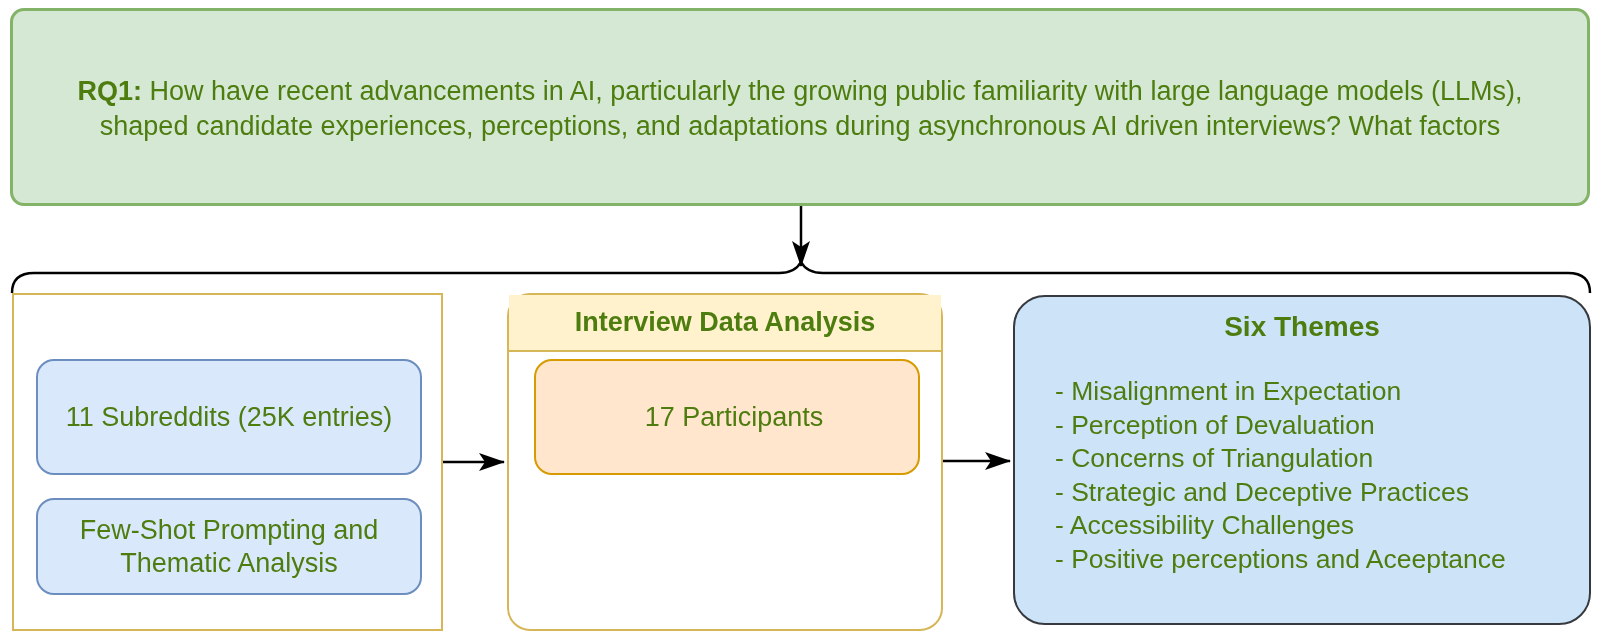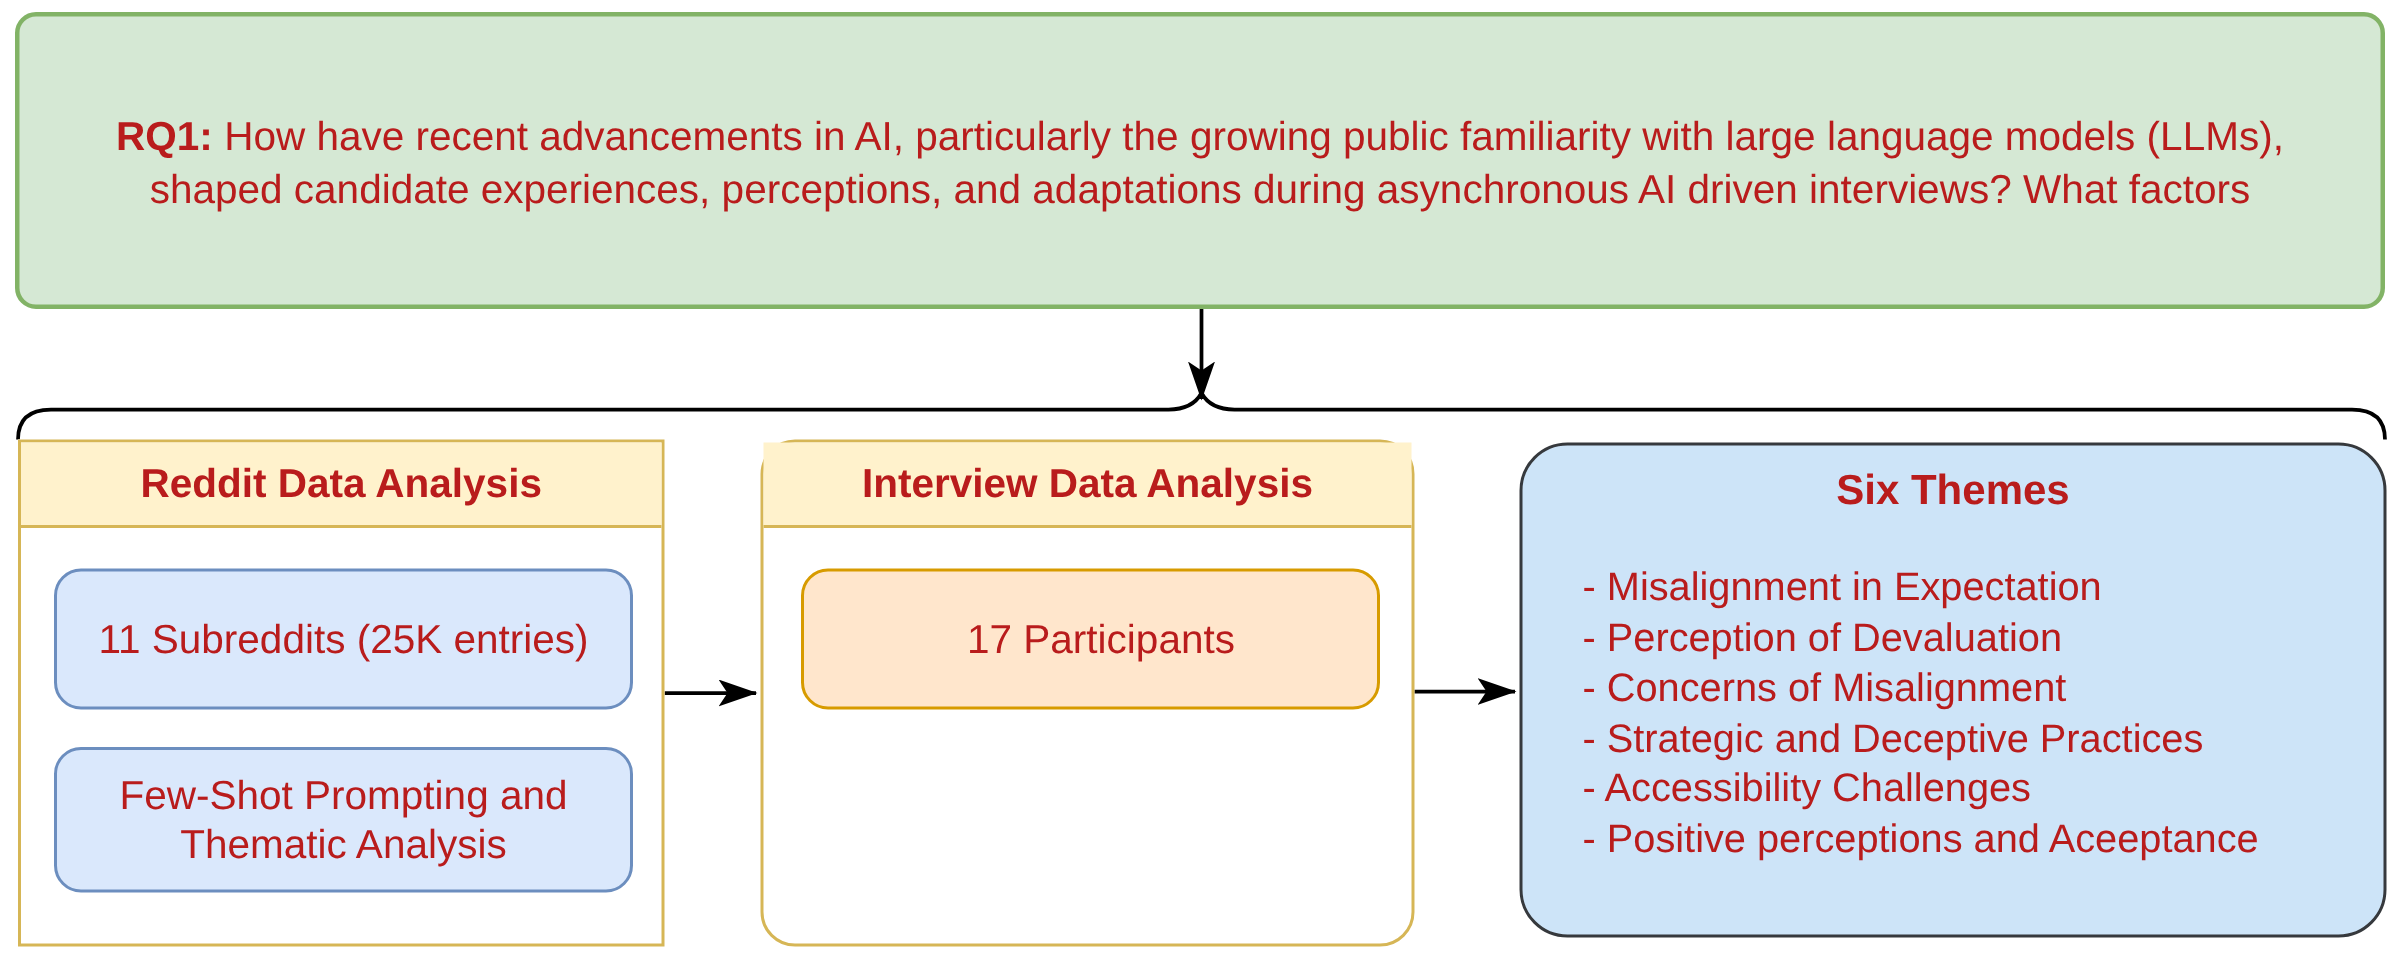--- a/index.html
+++ b/index.html
@@ -1,21 +1,21 @@
 <!DOCTYPE html>
 <html style="--rq_fill: #d5e8d4; --rq_stroke: #82b366; --header_fill: #fff2cc; --header_stroke: #d6b656; --blue_fill: #dae8fc; --blue_stroke: #6c8ebf; --orange_fill: #ffe6cc; --orange_stroke: #d79b00; --themes_fill: #cde4f8; --themes_stroke: #36393d; --connector: #000000;"><head>
 <meta charset="utf-8">
 <style>
   html, body { margin: 0; padding: 0; background: #ffffff; }
   .stage {
     position: relative;
     width: 1600px;
     height: 641px;
     font-family: "Liberation Sans", sans-serif;
-    color: #b91c1c;
+    color: #4d7c0f;
     overflow: hidden;
     background: #ffffff;
   }
 
   
   .rq-box {
     position: absolute;
     left: 10px; top: 8px;
     width: 1580px; height: 198px;
     box-sizing: border-box;
@@ -61,21 +61,21 @@
   .step {
     position: absolute; left: 22px; width: 386px;
     box-sizing: border-box;
     border-radius: 18px;
     display: flex; align-items: center; justify-content: center;
     text-align: center;
     font-size: 27px; line-height: 33px;
     padding: 0 26px;
   }
   .panel.col2 .step { left: 25px; }
-  .step.s1 { top: 84px;  height: 94px; }
+  .step.s1 { top: 64px;  height: 116px; }
   .step.s2 { top: 203px; height: 97px; }
   .step.blue   { background: var(--blue_fill, #dae8fc);   border: 2.5px solid var(--blue_stroke, #6c8ebf); }
   .step.orange { background: var(--orange_fill, #ffe6cc); border: 2.5px solid var(--orange_stroke, #d79b00); padding-left: 40px; }
 
   
   .themes {
     position: absolute; left: 1013px; top: 295px;
     width: 578px; height: 330px;
     box-sizing: border-box;
     background: var(--themes_fill, #cde4f8);
@@ -119,35 +119,34 @@
     <line x1="227" y1="462" x2="227" y2="507" marker-end="url(#arrowhead)"></line>
 
     <line x1="725" y1="463" x2="725" y2="507" marker-end="url(#arrowhead)"></line>
 
     <line x1="443" y1="462" x2="504" y2="462" marker-end="url(#arrowhead)"></line>
 
     <line x1="943" y1="461" x2="1010" y2="461" marker-end="url(#arrowhead)"></line>
   </svg>
 
   <div class="panel col1">
-    <div class="panel-header">Reddit Data Analysis</div>
     <div class="step blue s1">11 Subreddits (25K entries)</div>
     <div class="step blue s2">Few-Shot Prompting and Thematic Analysis</div>
   </div>
 
   <div class="panel col2">
     <div class="panel-header">Interview Data Analysis</div>
     <div class="step orange s1">17 Participants</div>
   </div>
 
   <div class="themes">
     <div class="themes-title">Six Themes</div>
     <div class="themes-list">
       <div class="theme-item">- Misalignment in Expectation</div>
       <div class="theme-item">- Perception of Devaluation</div>
-      <div class="theme-item">- Concerns of Misalignment</div>
+      <div class="theme-item">- Concerns of Triangulation</div>
       <div class="theme-item">- Strategic and Deceptive Practices</div>
       <div class="theme-item">- Accessibility Challenges</div>
       <div class="theme-item">- Positive perceptions and Aceeptance</div>
     </div>
   </div>
 
 </div>
 
 </body></html>

